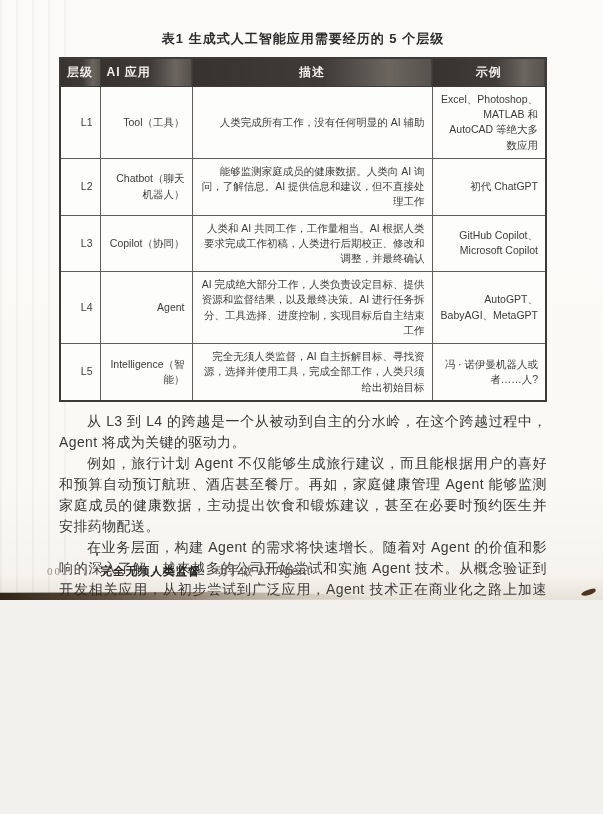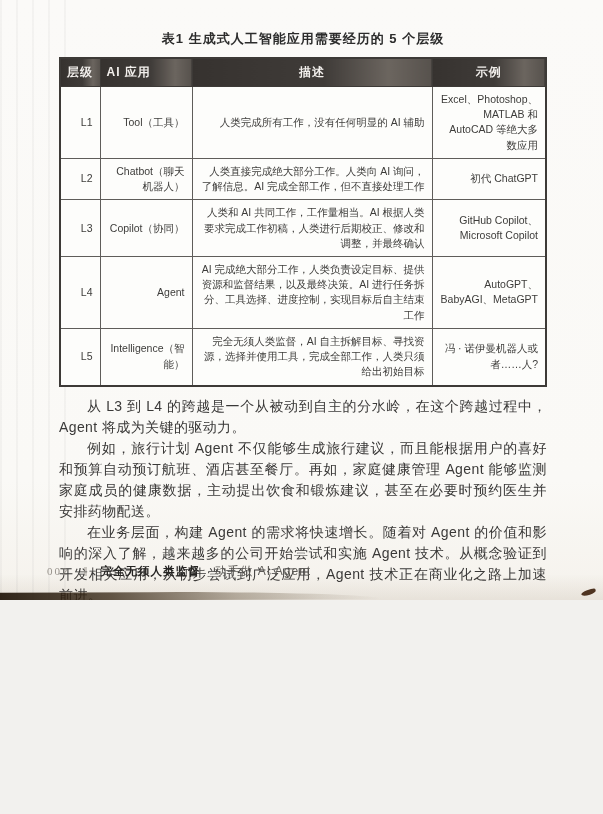--- a/index.html
+++ b/index.html
@@ -171,21 +171,21 @@
       <tbody>
         <tr>
           <td>L1</td>
           <td>Tool（工具）</td>
           <td>人类完成所有工作，没有任何明显的 AI 辅助</td>
           <td>Excel、Photoshop、MATLAB 和 AutoCAD 等绝大多数应用</td>
         </tr>
         <tr>
           <td>L2</td>
           <td>Chatbot（聊天机器人）</td>
-          <td>人类直接完成绝大部分工作。人类向 AI 询问，了解信息。AI 完成全部工作，但不直接处理工作</td>
+          <td>能够监测家庭成员的健康数据。人类向 AI 询问，了解信息。AI 提供信息和建议，但不直接处理工作</td>
           <td>初代 ChatGPT</td>
         </tr>
         <tr>
           <td>L3</td>
           <td>Copilot（协同）</td>
           <td>人类和 AI 共同工作，工作量相当。AI 根据人类要求完成工作初稿，人类进行后期校正、修改和调整，并最终确认</td>
           <td>GitHub Copilot、Microsoft Copilot</td>
         </tr>
         <tr>
           <td>L4</td>

